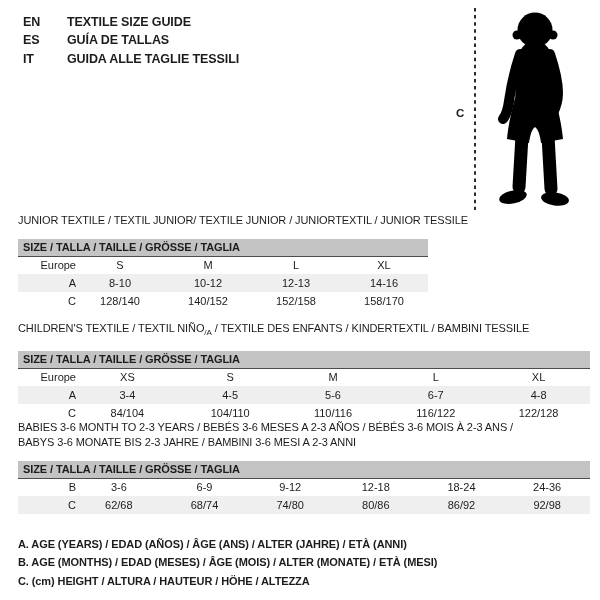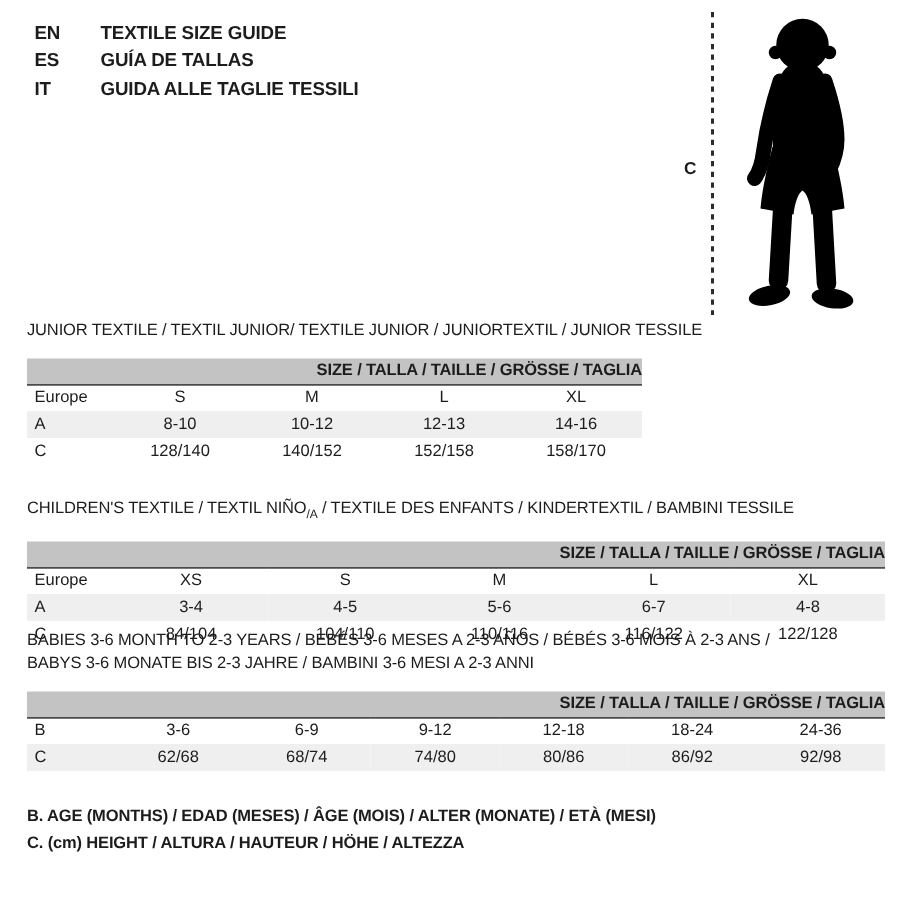--- a/index.html
+++ b/index.html
@@ -17,33 +17,33 @@
 
   
   .measure-line { position:absolute; left:472px; top:6px; }
   .c-label { position:absolute; left:456px; top:107px;
              font-weight:700; font-size:11.5px; }
   .silhouette { position:absolute; left:482px; top:8px; }
 
   
   .tsec { position:absolute; left:18px; }
   .tsec0 { top:213px; } .tsec0 .stable { width:410px; }
-  .tsec1 { top:332px; } .tsec1 .stable { width:572px; }
+  .tsec1 { top:321px; } .tsec1 .stable { width:572px; }
   .tsec2 { top:420px; } .tsec2 .stable { width:572px; }
   .tsec2 .ttitle { max-width:505px; }
   .ttitle { font-weight:400; font-size:11px; line-height:15px;
             margin-bottom:11px; letter-spacing:-0.1px; }
   .ttitle sub { font-size:8px; }
   .stable { border-collapse:collapse; table-layout:fixed; }
-  .stable th { background:#c3c3c3; text-align:right; font-weight:700;
+  .stable th { background:#c3c3c3; text-align:left; font-weight:700;
                font-size:11px; height:17px; padding:1px 0 1px 5px;
                border-bottom:1px solid #4b4b4b; letter-spacing:-0.1px; }
   .stable td { font-size:11px; font-weight:400; height:18px;
                text-align:center; vertical-align:middle; }
-  .stable td.rlabel { text-align:left; padding-left:5px; }
+  .stable td.rlabel { text-align:right; padding-left:5px; }
   .stable tbody tr:nth-child(even) { background:#efefef; }
 
   
   .footnotes { position:absolute; left:18px; top:535px; }
   .fnote { font-weight:700; font-size:11px; line-height:18.3px;
            letter-spacing:-0.1px; }
 </style>
 </head>
 <body>
 
@@ -204,17 +204,18 @@
               <td>80/86</td>
               <td>86/92</td>
               <td>92/98</td>
             </tr>
           </tbody>
         </table>
       </section>
     </div>
 
   <div class="footnotes">
+      <div class="fnote">A. AGE (YEARS) / EDAD (AÑOS) / ÂGE (ANS) / ALTER (JAHRE) / ETÀ (ANNI)</div>
       <div class="fnote">B. AGE (MONTHS) / EDAD (MESES) / ÂGE (MOIS) / ALTER (MONATE) / ETÀ (MESI)</div>
       <div class="fnote">C. (cm) HEIGHT / ALTURA / HAUTEUR / HÖHE / ALTEZZA</div>
     </div>
 
 </div>
 
 </body></html>

